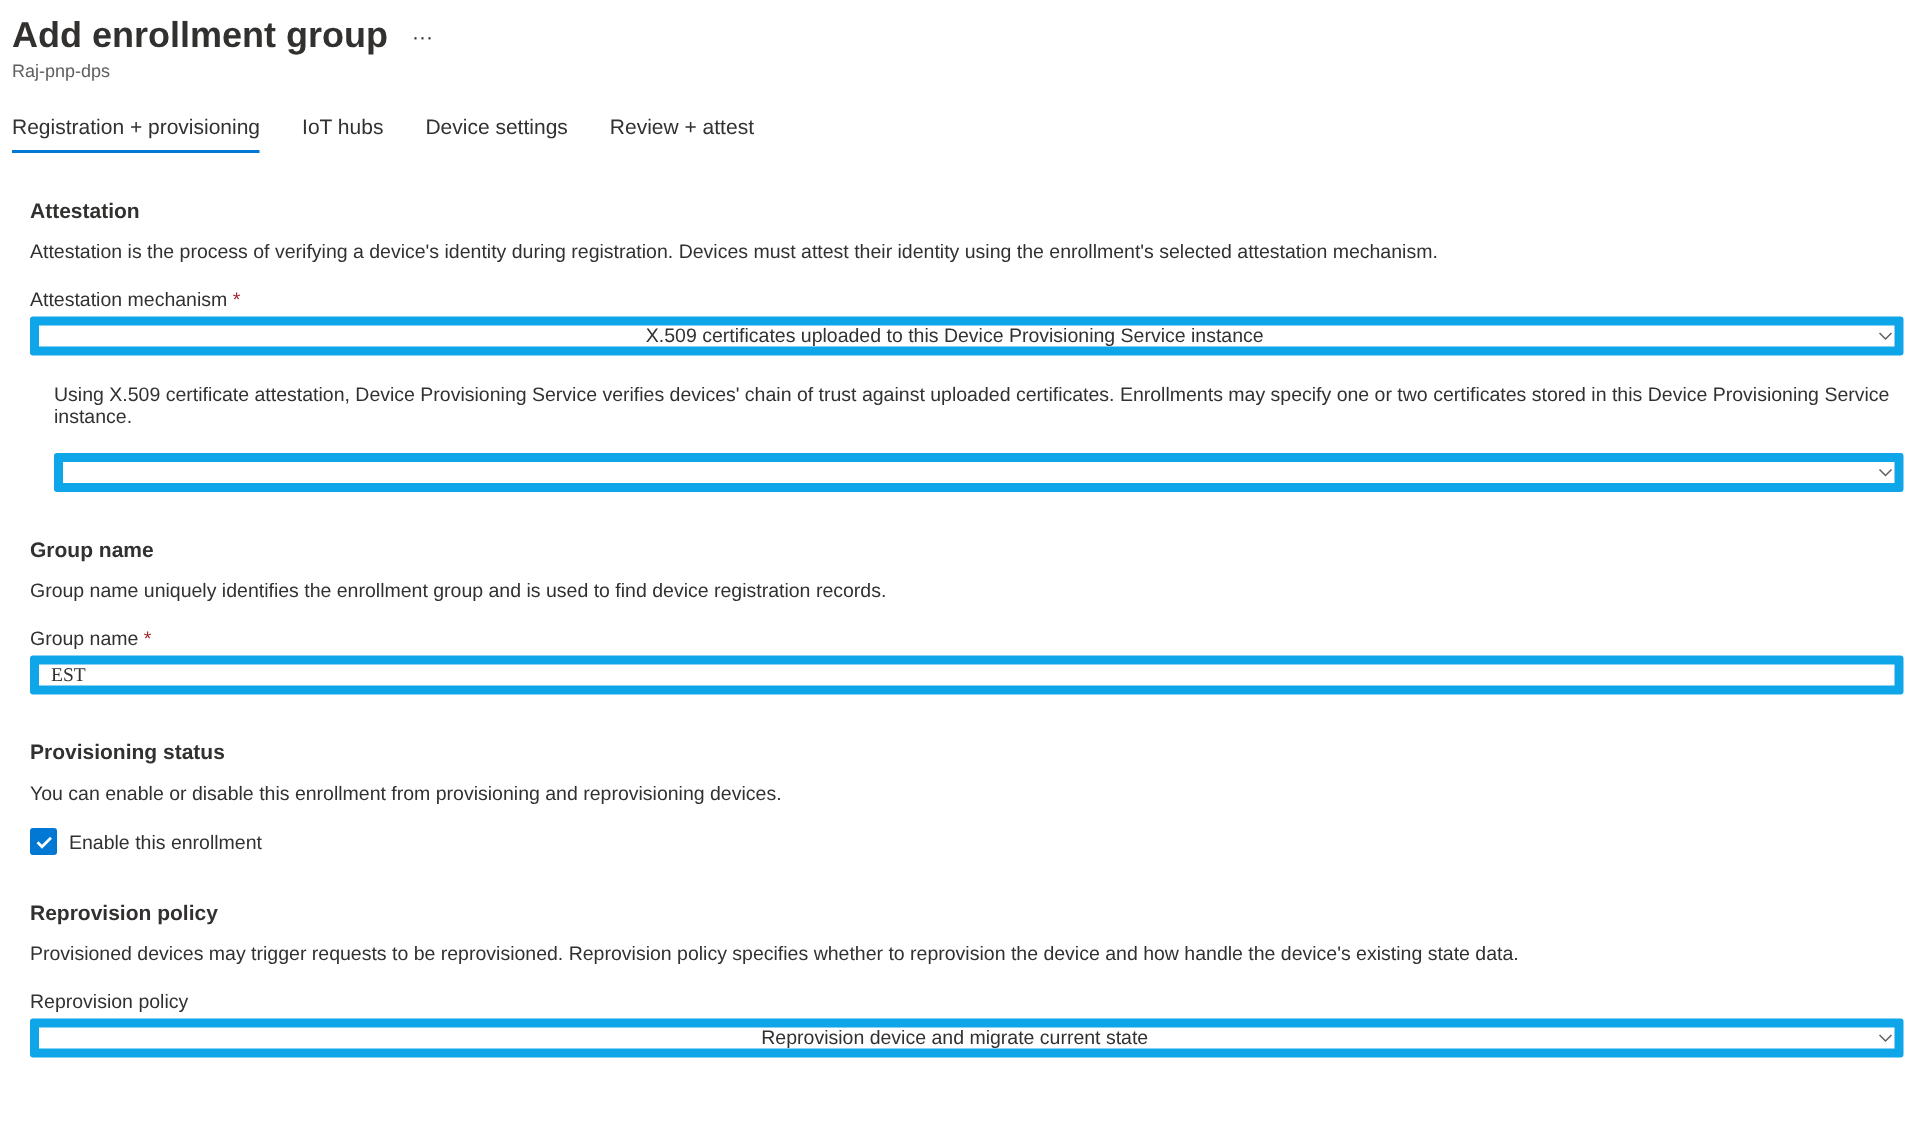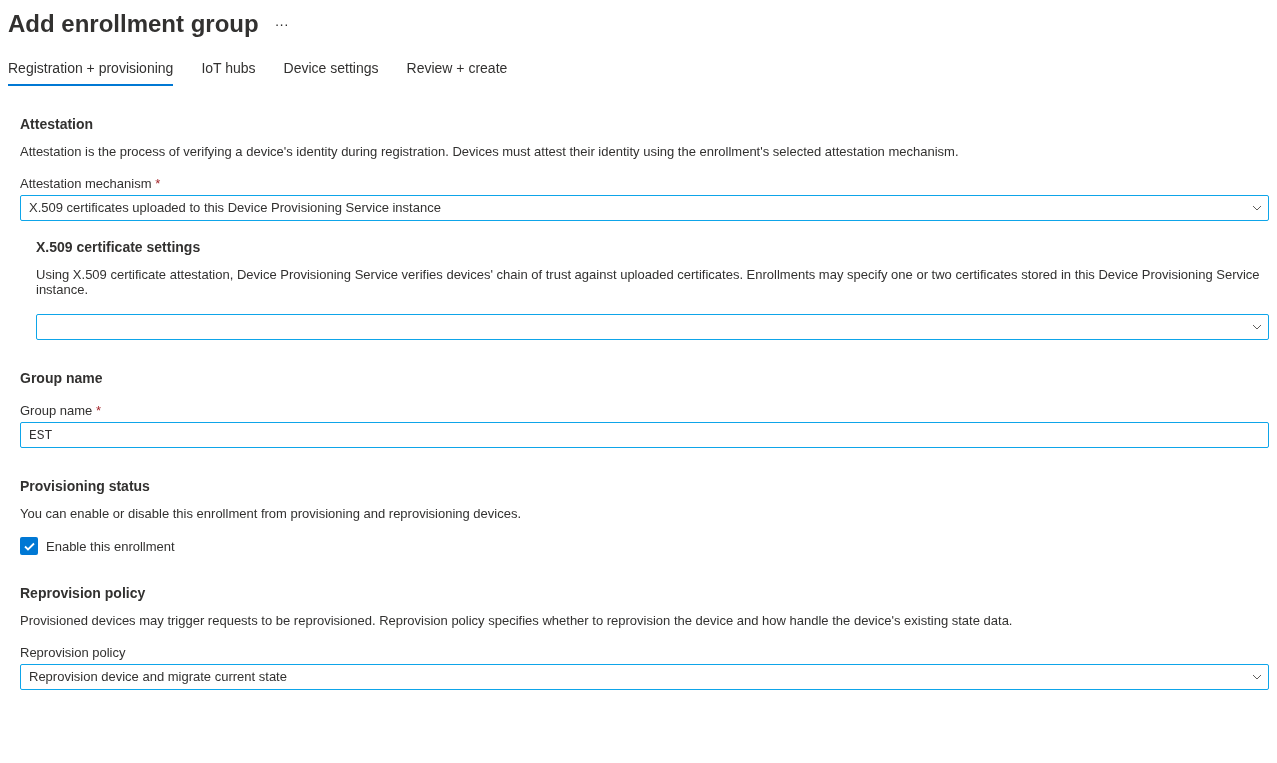--- a/index.html
+++ b/index.html
@@ -23,33 +23,34 @@
   .indent { padding-left: 16px; }
   .section-title { font-size: 14px; font-weight: 700; margin: 0 0 4px 0; }
   .section-desc { font-size: 13px; color: #323130; margin: 12px 0 16px 0; }
   .field-label { font-size: 13px; margin-bottom: 4px; display: block; }
   .req { color: #a4262c; }
   .select-wrap, .input-wrap {
     position: relative; width: 100%;
   }
   .select-box, .text-input {
     width: 100%;
-    border: 1px solid #0ea5e9;
+    border: 6px solid #0ea5e9;
     border-radius: 2px;
     height: 26px;
     line-height: 24px;
     padding: 0 24px 0 8px;
     font-size: 13px;
     background: #ffffff;
     color: #323130;
     cursor: pointer;
     display: flex;
     align-items: center;
+    justify-content: center;
   }
-  .text-input { cursor: text; outline: none; font-family: Liberation Mono, monospace; }
+  .text-input { cursor: text; outline: none; font-family: Liberation Serif, serif; }
   .chev {
     position: absolute; right: 6px; top: 50%; transform: translateY(-50%);
     pointer-events: none;
   }
   .chev svg { width: 12px; height: 12px; display: block; }
   .field-block { margin-bottom: 18px; margin-top: 17px; }
   .checkbox-row { display: flex; align-items: center; gap: 8px; margin-top: 6px; }
   .checkbox {
     width: 18px; height: 18px; border-radius: 2px; background: #0078d4;
     display: flex; align-items: center; justify-content: center; cursor: pointer;
@@ -58,27 +59,28 @@
   .checkbox-label { font-size: 13px; }
 </style>
 </head>
 <body>
 
 <div class="page-header">
   <div class="page-title-row">
     <h1 class="page-title">Add enrollment group</h1>
     <button class="ellipsis-btn">···</button>
   </div>
+  <div class="page-subtitle">Raj-pnp-dps</div>
 </div>
 
 <div class="tabs">
   <div class="tab active">Registration + provisioning</div>
   <div class="tab">IoT hubs</div>
   <div class="tab">Device settings</div>
-  <div class="tab">Review + create</div>
+  <div class="tab">Review + attest</div>
 </div>
 
 <div class="section">
   <h2 class="section-title">Attestation</h2>
   <p class="section-desc">Attestation is the process of verifying a device's identity during registration. Devices must attest their identity using the enrollment's selected attestation mechanism.</p>
 
   <div class="field-block">
     <label class="field-label">
       <span>Attestation mechanism</span> <span class="req">*</span>
     </label>
@@ -88,41 +90,41 @@
       </div>
       <span class="chev">
         <svg viewBox="0 0 12 12">
             <path d="M2 4 L6 8 L10 4" fill="none" stroke="#605e5c" stroke-width="1"></path>
           </svg>
       </span>
     </div>
   </div>
 
   <div class="indent">
-    <h3 class="section-title">X.509 certificate settings</h3>
     <p class="section-desc">Using X.509 certificate attestation, Device Provisioning Service verifies devices' chain of trust against uploaded certificates. Enrollments may specify one or two certificates stored in this Device Provisioning Service instance.</p>
 
 
     <div class="field-block">
       <div class="select-wrap">
         <div class="select-box">
           <span></span>
         </div>
         <span class="chev">
           <svg viewBox="0 0 12 12">
               <path d="M2 4 L6 8 L10 4" fill="none" stroke="#605e5c" stroke-width="1"></path>
             </svg>
         </span>
       </div>
     </div>
   </div>
 </div>
 
 <div class="section">
   <h2 class="section-title">Group name</h2>
+  <p class="section-desc">Group name uniquely identifies the enrollment group and is used to find device registration records.</p>
 
   <div class="field-block">
     <label class="field-label">
       <span>Group name</span> <span class="req">*</span>
     </label>
     <div class="input-wrap">
       <input type="text" class="text-input" value="EST" style="">
     </div>
   </div>
 </div>

